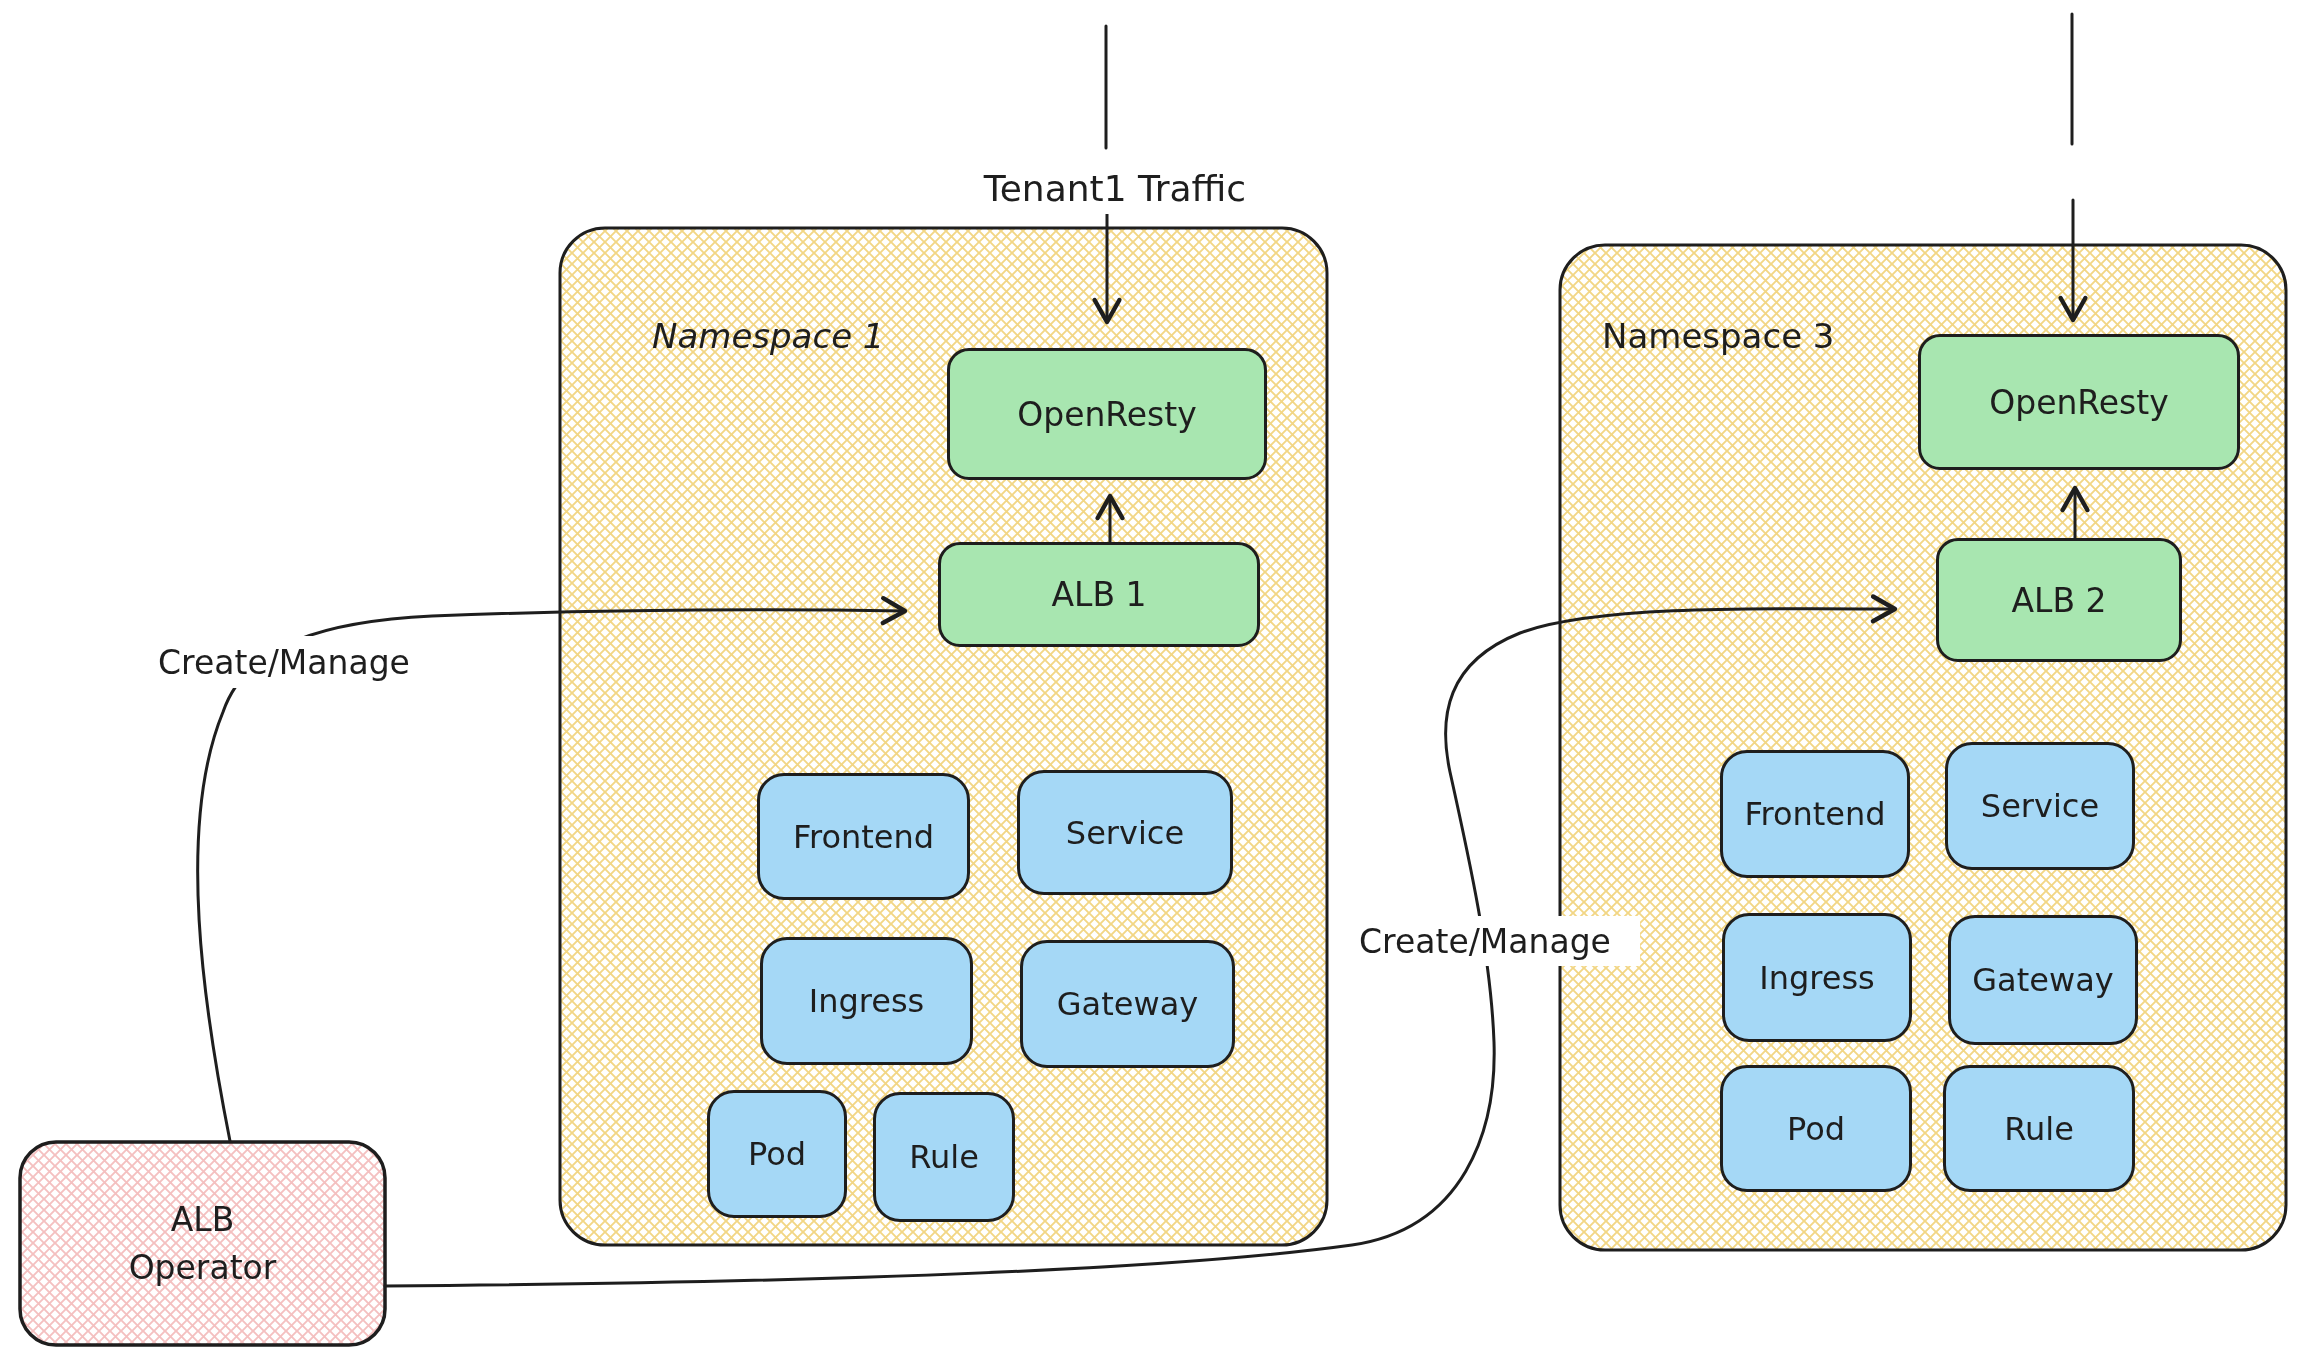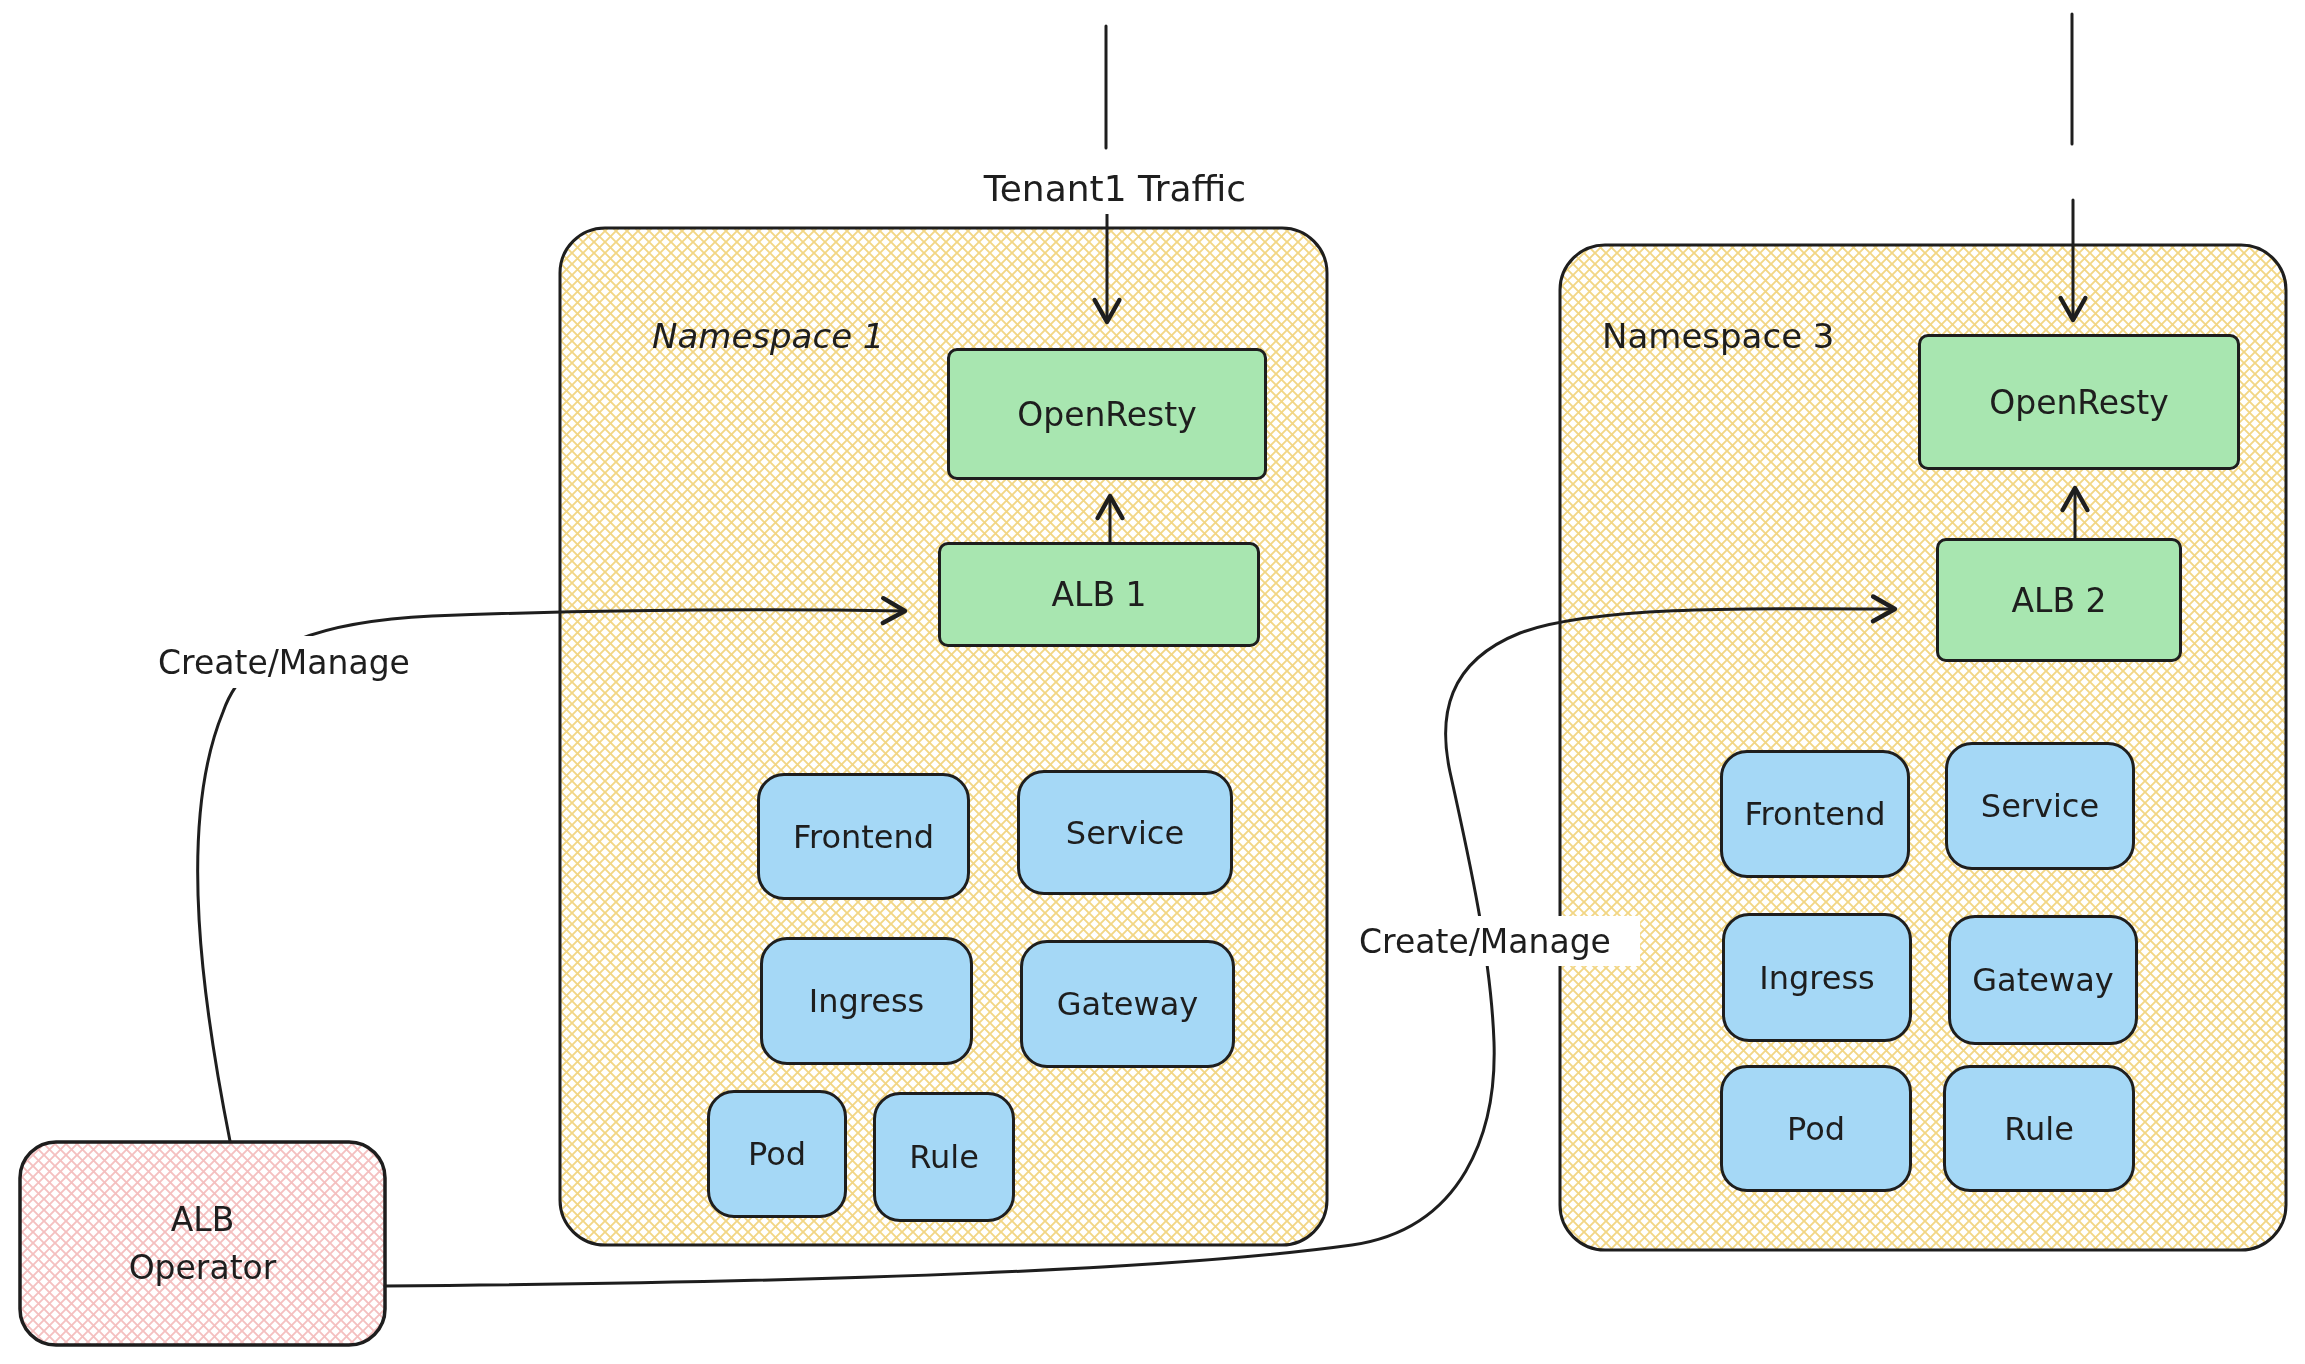--- a/index.html
+++ b/index.html
@@ -12,21 +12,21 @@
     overflow:hidden;
   }
   #wires{position:absolute;left:0;top:0;width:2305px;height:1364px;z-index:0;}
   .box{
     position:absolute;z-index:2;
     display:flex;align-items:center;justify-content:center;
     border:3.5px solid #1e1e1e;
     color:#1e1e1e;text-align:center;
     box-sizing:border-box;
   }
-  .green{background:#a8e6b0;border-radius:10px;font-size:33px;}
+  .green{background:#a8e6b0;border-radius:22px;font-size:33px;}
   .blue{background:#a5d8f6;border-radius:27px;font-size:32px;}
   .lbl{
     position:absolute;z-index:3;
     font-size:34px;color:#1e1e1e;
     display:flex;align-items:center;justify-content:center;
     text-align:center;white-space:nowrap;
   }
   .lbl.on-white{background:#ffffff;}
   .ns-title{
     position:absolute;z-index:2;

